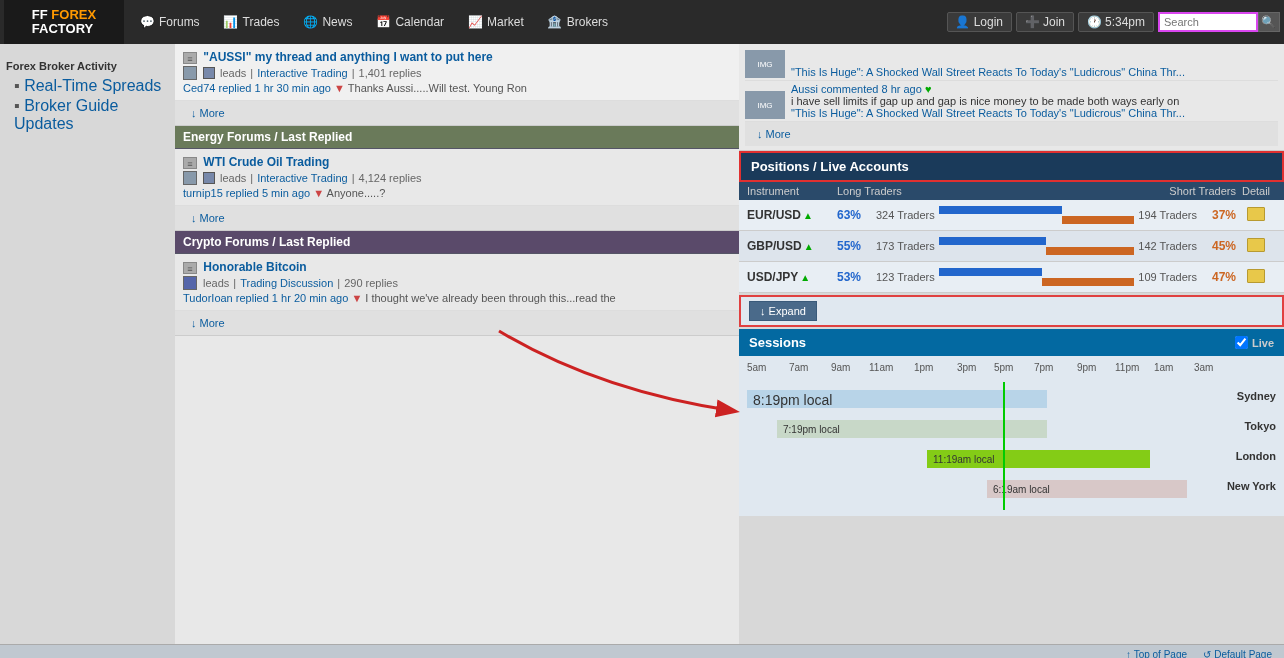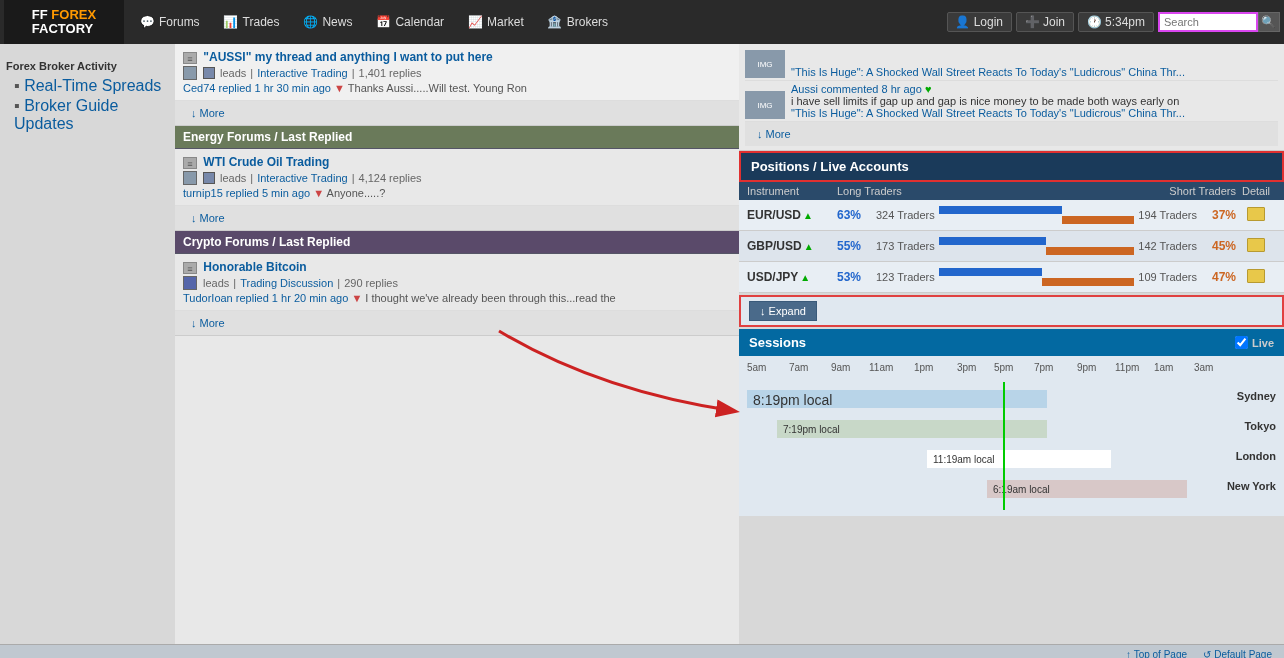--- a/index.html
+++ b/index.html
@@ -663,21 +663,21 @@
 
           <div style="position:relative;height:26px;margin-bottom:4px">
             <div style="position:absolute;right:0;font-size:11px;font-weight:bold;color:#333;width:120px;text-align:right;top:4px">Tokyo</div>
             <div style="position:absolute;left:30px;top:4px;height:18px;background:#c8d8c8;display:flex;align-items:center;padding:0 6px;font-size:10px;color:#333;width:270px">
               <span>7:19pm local</span>
             </div>
           </div>
 
           <div style="position:relative;height:26px;margin-bottom:4px">
             <div style="position:absolute;right:0;font-size:11px;font-weight:bold;color:#333;width:120px;text-align:right;top:4px">London</div>
-            <div style="position:absolute;left:180px;top:4px;height:18px;background:#ffffff;display:flex;align-items:center;padding:0 6px;font-size:10px;color:#333;width:184px">
+            <div style="position:absolute;left:180px;top:4px;height:18px;background:#84cc16;display:flex;align-items:center;padding:0 6px;font-size:10px;color:#333;width:223px">
               <span>11:19am local</span>
             </div>
           </div>
 
           <div style="position:relative;height:26px;margin-bottom:4px">
             <div style="position:absolute;right:0;font-size:11px;font-weight:bold;color:#333;width:100px;text-align:right;top:4px">New York</div>
             <div style="position:absolute;left:240px;top:4px;height:18px;background:#d8c8c8;display:flex;align-items:center;padding:0 6px;font-size:10px;color:#333;width:200px">
               <span>6:19am local</span>
             </div>
           </div>

